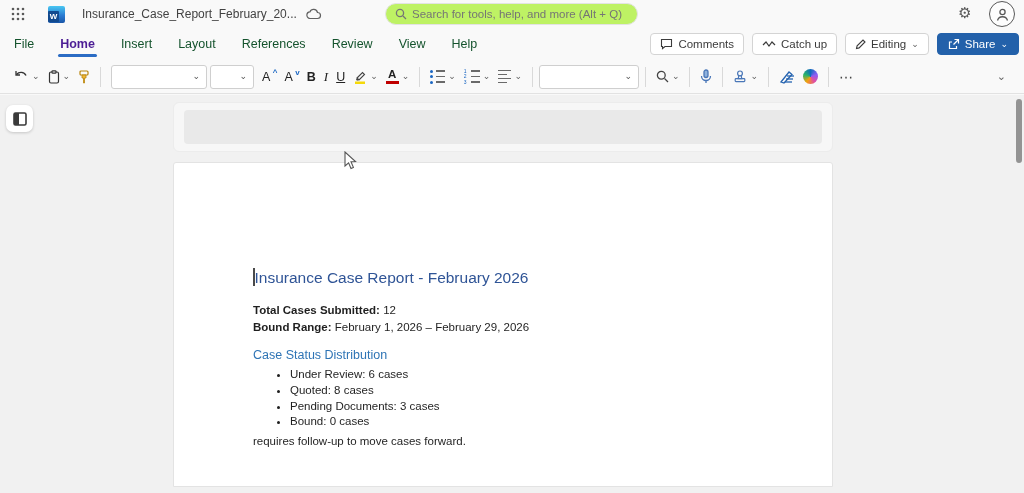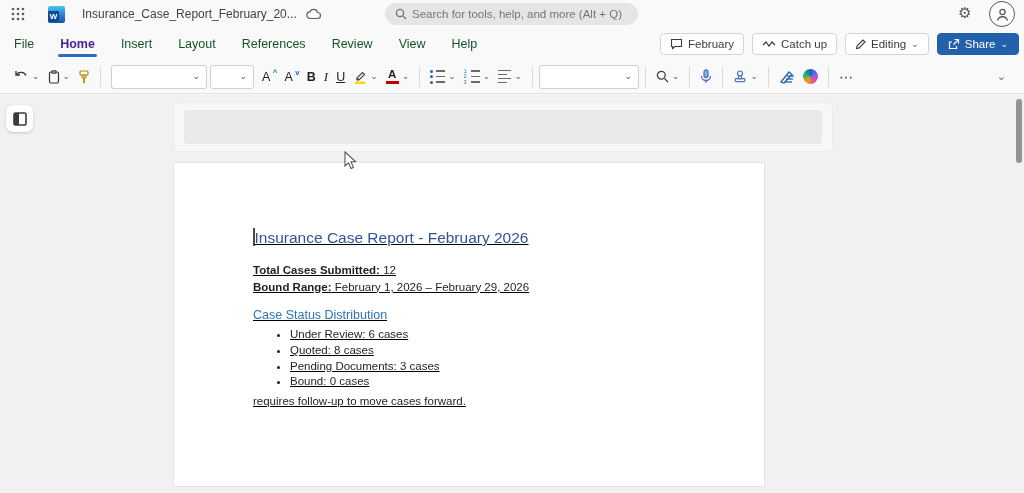--- a/index.html
+++ b/index.html
@@ -8,21 +8,21 @@
 
   
   .titlebar { position:absolute; left:0; top:0; width:1024px; height:28px; background:#f9f9f9; display:flex; align-items:center; }
   .waffle { width:28px; height:24px; margin-left:4px; display:flex; align-items:center; justify-content:center; cursor:pointer; }
   .word-icon { width:17px; height:17px; margin-left:16px; border-radius:2px; position:relative;
     background:linear-gradient(180deg,#49c7f2 0%,#2b7cd3 55%,#1956a8 100%); }
   .word-icon .w-badge { position:absolute; left:0; bottom:1px; width:11px; height:11px; background:#124a8f; border-radius:1px;
     color:#fff; font-size:8px; font-weight:bold; line-height:11px; text-align:center; }
   .doc-name { margin-left:17px; font-size:12px; color:#424242; }
   .cloud { margin-left:9px; color:#616161; display:flex; }
-  .search-box { position:absolute; left:385px; top:3px; width:253px; height:22px; background:#e5e5e5;
+  .search-box { position:absolute; left:385px; top:3px; width:253px; height:22px; background:#bef264;
     border:1px solid #e3e3e3; border-radius:12px; display:flex; align-items:center; padding-left:26px; }
   .search-box svg { position:absolute; left:9px; }
   .search-box input { border:none; outline:none; background:transparent; font-size:11.5px; color:#555; width:215px; font-family:"Liberation Sans",sans-serif; }
   .search-box input::placeholder { color:#757575; }
   .gear { position:absolute; left:958px; top:4px; font-size:15px; color:#5a5a5a; cursor:pointer; }
   .avatar { position:absolute; left:989px; top:1px; width:26px; height:26px; border:1.6px solid #585858; border-radius:50%;
     display:flex; align-items:center; justify-content:center; background:#fdfdfd; cursor:pointer; }
 
   
   .menubar { position:absolute; left:0; top:28px; width:1024px; height:32px; display:flex; align-items:center; background:#f9f9f9; }
@@ -72,22 +72,22 @@
   .more { font-size:14px; color:#444; letter-spacing:1px; }
   .collapse-chev { margin-left:auto; color:#666; font-size:11px; cursor:pointer; padding:4px 8px; }
 
   
   .canvas { position:absolute; left:0; top:95px; width:1024px; height:398px; background:#f1f1f1; }
   .pane-toggle { position:absolute; left:6px; top:10px; width:27px; height:27px; background:#fff; border-radius:7px;
     box-shadow:0 1px 3px rgba(0,0,0,.18); display:flex; align-items:center; justify-content:center; cursor:pointer; }
   .collapsed-header { position:absolute; left:173px; top:7px; width:660px; height:50px; background:#f7f7f7;
     border:1px solid #ececec; border-radius:6px; }
   .collapsed-header .inner { position:absolute; left:10px; right:10px; top:7px; bottom:7px; background:#e9e9e9; border-radius:4px; }
-  .page { position:absolute; left:173px; top:67px; width:592px; height:325px; background:#fff;
-    border:1px solid #e3e3e3; border-radius:3px 3px 0 0; padding:65px 60px 0 79px; cursor:text;text-decoration:underline; }
+  .page { position:absolute; left:173px; top:67px; width:660px; height:325px; background:#fff;
+    border:1px solid #e3e3e3; border-radius:3px 3px 0 0; padding:105px 60px 0 79px; cursor:text; }
   .mouse-cursor { position:absolute; left:344px; top:56px; pointer-events:none; }
   .scroll-thumb { position:absolute; right:2px; top:4px; width:6px; height:64px; background:#939393; border-radius:3px; cursor:pointer; }
 
   
   .caret { display:inline-block; width:1.5px; height:18px; background:#4a4a4a; vertical-align:-3px; margin-right:0px; }
   .doc-title { font-size:15.5px; color:#2F5496; margin-bottom:15px; }
   .doc-h2 { font-size:12.5px; color:#2E74B5; margin-bottom:5px; }
   .doc-line { font-size:11.5px; color:#1f1f1f; line-height:16.5px; }
   .doc-line b { font-weight:700; }
   .sect-gap { height:13px; }
@@ -148,21 +148,21 @@
   <div class="menu-tab">References</div>
   <div class="menu-tab">Review</div>
   <div class="menu-tab">View</div>
   <div class="menu-tab">Help</div>
 
   <div class="menu-actions">
     <div class="pill">
       <svg width="13" height="12" viewBox="0 0 13 12" fill="none" stroke="#3b3b3b" stroke-width="1.1">
         <path d="M1.5 1.5 h10 v7 h-6.5 l-2.5 2 v-2 h-1 Z"></path>
       </svg>
-      <span>February</span>
+      <span>Comments</span>
     </div>
     <div class="pill">
       <svg width="14" height="10" viewBox="0 0 14 10" fill="none" stroke="#3b3b3b" stroke-width="1.2">
         <path d="M1 6 l3-3 3 4 3-4 3 3"></path>
       </svg>
       <span>Catch up</span>
     </div>
     <div class="pill">
       <svg width="11" height="11" viewBox="0 0 11 11" fill="none" stroke="#3b3b3b" stroke-width="1.1">
         <path d="M1.5 9.5 l.6-2.6 5.9-5.9 2 2 -5.9 5.9 Z"></path>

